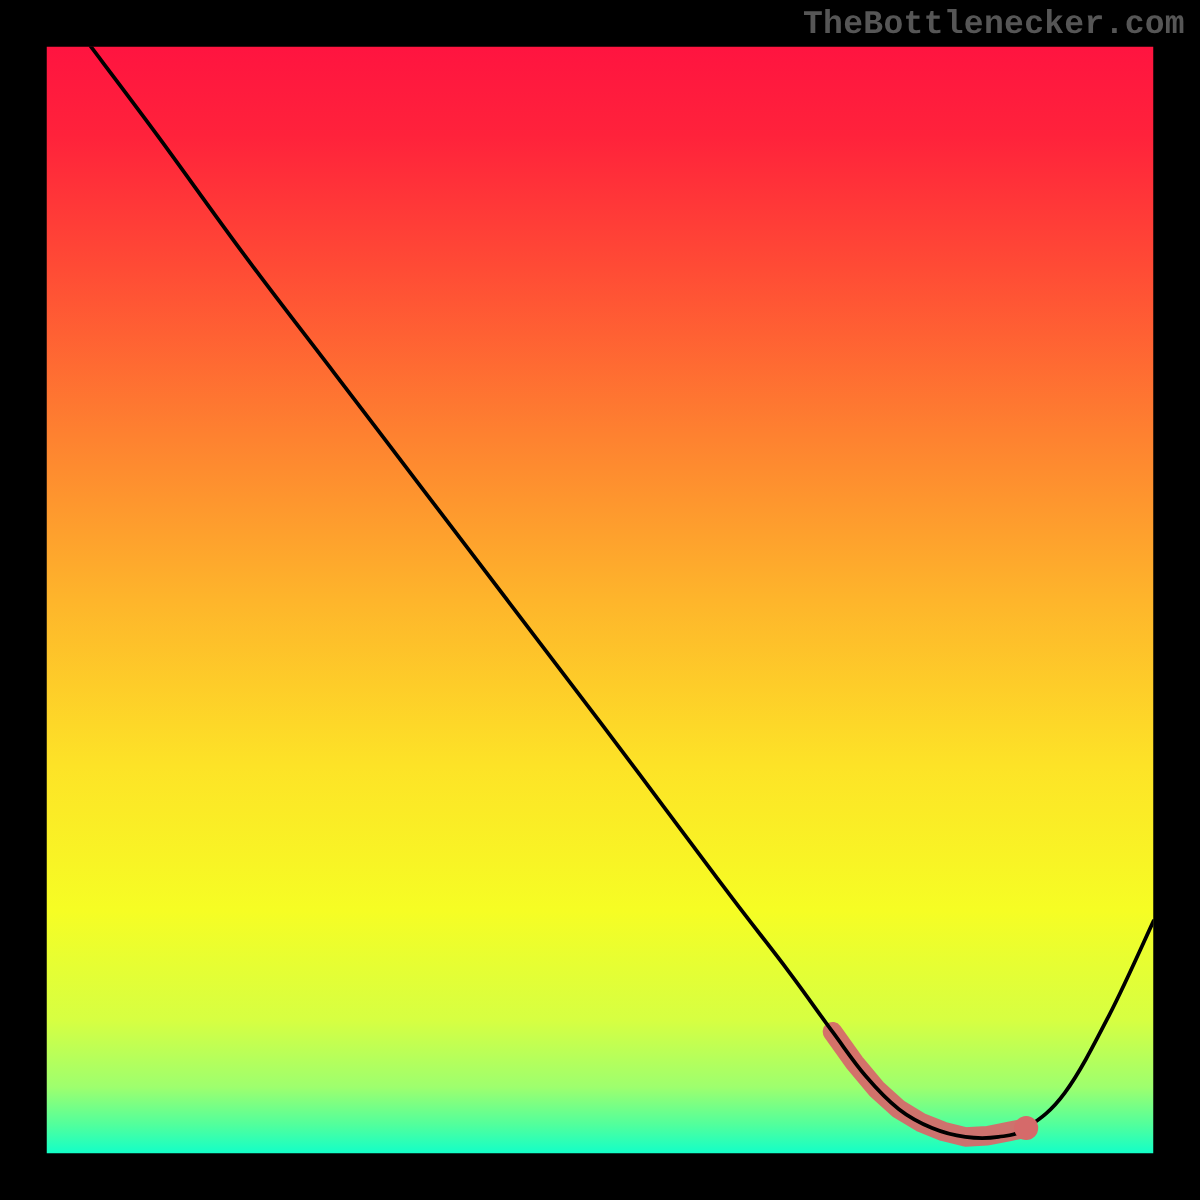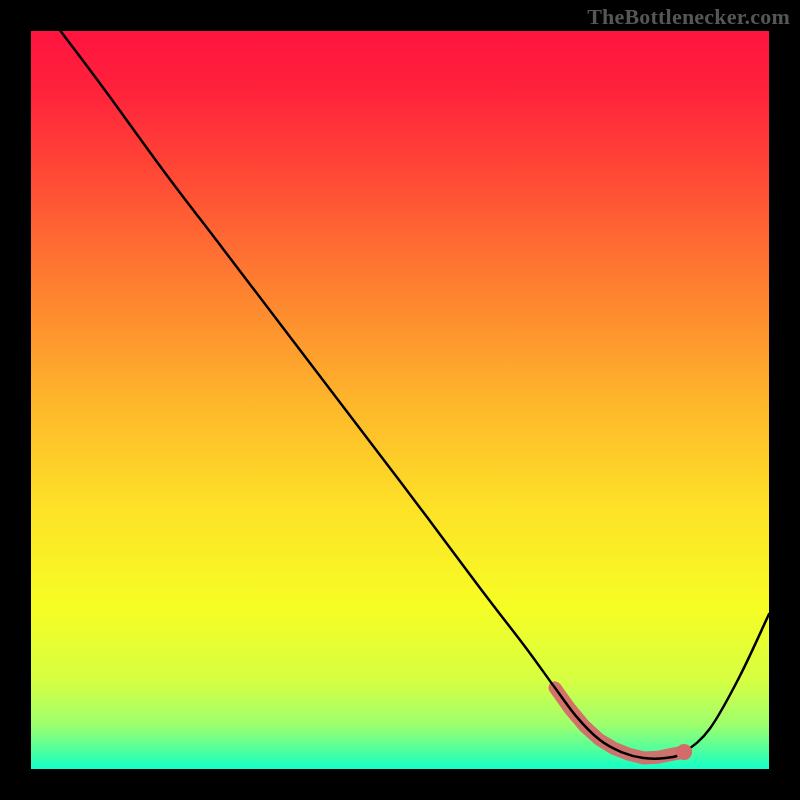--- a/index.html
+++ b/index.html
@@ -12,21 +12,21 @@
   }
   .container {
     position: relative;
     width: 800px;
     height: 800px;
   }
   .attribution {
     position: absolute;
     top: 4px;
     right: 10px;
-    font-family: Liberation Serif, serif;
+    font-family: Liberation Mono, monospace;
     font-size: 22px;
     font-weight: bold;
     color: #565656;
     letter-spacing: 0.2px;
   }
   .plot {
     position: absolute;
     left: 31px;
     top: 31px;
     width: 738px;

